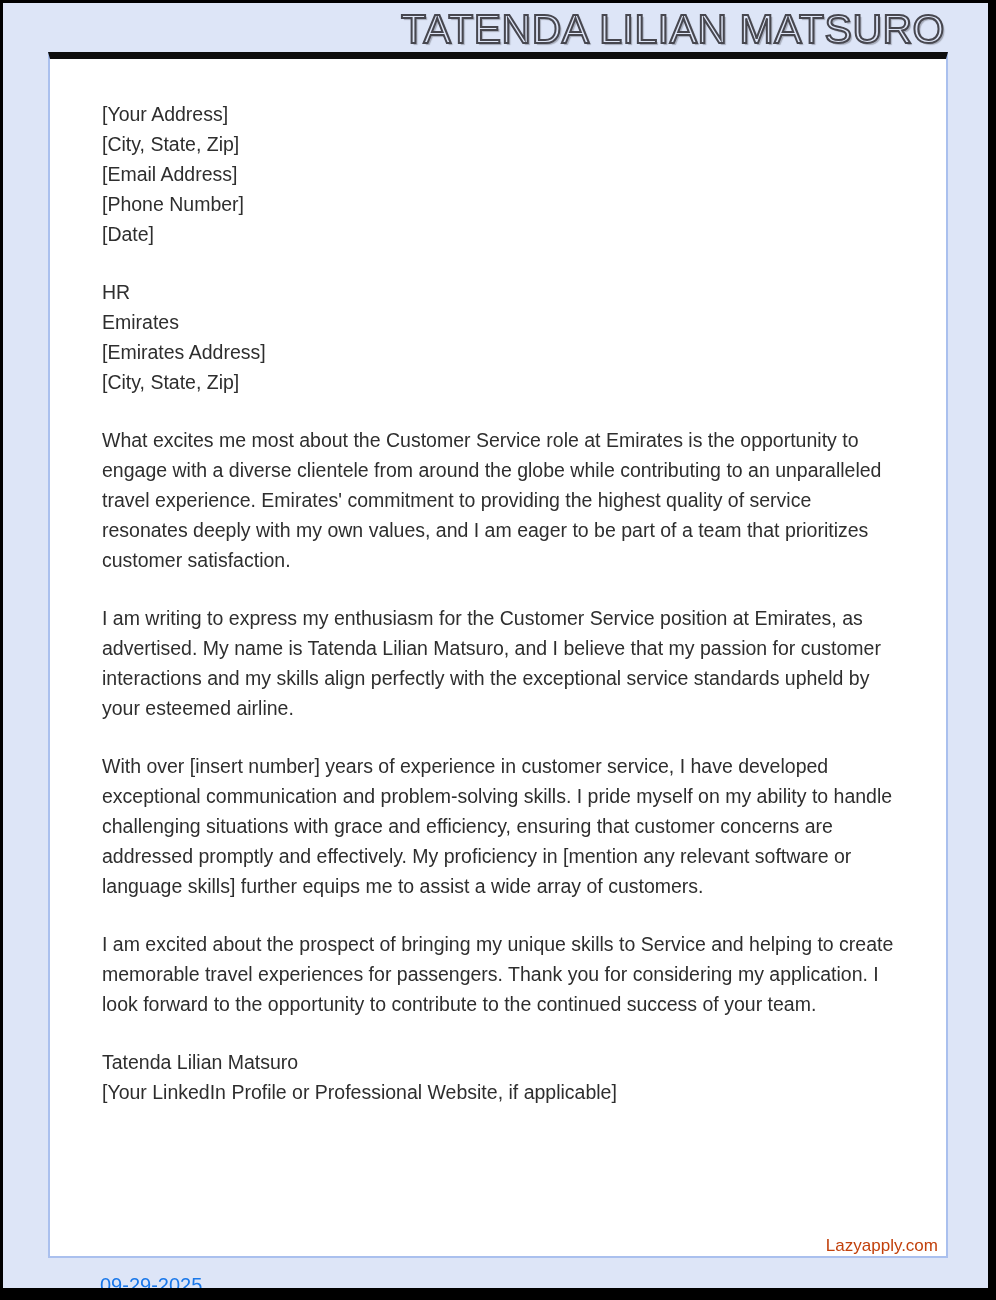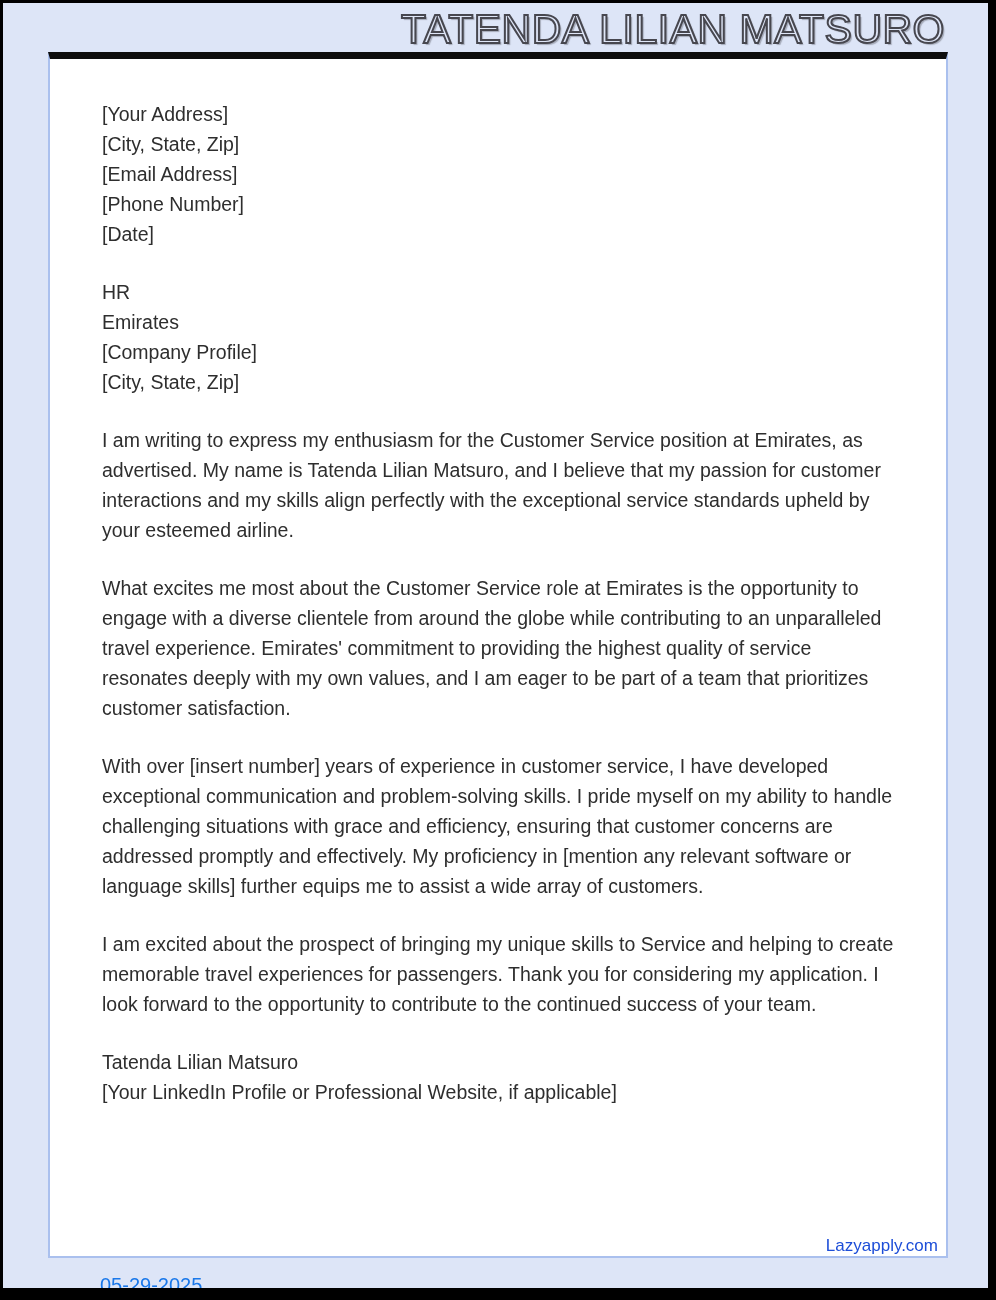--- a/index.html
+++ b/index.html
@@ -59,21 +59,21 @@
   }
   .content p {
     margin: 0 0 28px 0;
     white-space: pre-line;
   }
   .watermark {
     position: absolute;
     right: 8px;
     bottom: 0px;
     font-size: 17px;
-    color: #1d4ed8;
+    color: #c2410c;
     line-height: 20px;
   }
   .date-stamp {
     position: absolute;
     left: 100px;
     top: 1274px;
     font-size: 20px;
     color: #1a78ea;
     text-decoration: underline;
     z-index: 6;
@@ -91,38 +91,38 @@
     <div class="content">
 
       <p>[Your Address]
 [City, State, Zip]
 [Email Address]
 [Phone Number]
 [Date]</p>
 
       <p>HR
 Emirates
-[Company Profile]
+[Emirates Address]
 [City, State, Zip]</p>
 
 
+      <p>What excites me most about the Customer Service role at Emirates is the opportunity to engage with a diverse clientele from around the globe while contributing to an unparalleled travel experience. Emirates' commitment to providing the highest quality of service resonates deeply with my own values, and I am eager to be part of a team that prioritizes customer satisfaction.</p>
+
       <p>I am writing to express my enthusiasm for the Customer Service position at Emirates, as advertised. My name is Tatenda Lilian Matsuro, and I believe that my passion for customer interactions and my skills align perfectly with the exceptional service standards upheld by your esteemed airline.</p>
-
-      <p>What excites me most about the Customer Service role at Emirates is the opportunity to engage with a diverse clientele from around the globe while contributing to an unparalleled travel experience. Emirates' commitment to providing the highest quality of service resonates deeply with my own values, and I am eager to be part of a team that prioritizes customer satisfaction.</p>
 
       <p>With over [insert number] years of experience in customer service, I have developed exceptional communication and problem-solving skills. I pride myself on my ability to handle challenging situations with grace and efficiency, ensuring that customer concerns are addressed promptly and effectively. My proficiency in [mention any relevant software or language skills] further equips me to assist a wide array of customers.</p>
 
       <p>I am excited about the prospect of bringing my unique skills to Service and helping to create memorable travel experiences for passengers. Thank you for considering my application. I look forward to the opportunity to contribute to the continued success of your team.</p>
 
 
       <p>Tatenda Lilian Matsuro
 [Your LinkedIn Profile or Professional Website, if applicable]</p>
 
     </div>
 
     <div class="watermark">Lazyapply.com</div>
   </div>
 
-  <div class="date-stamp">05-29-2025</div>
+  <div class="date-stamp">09-29-2025</div>
 
   <div class="frame"></div>
 
 </div>
 
 </body></html>

